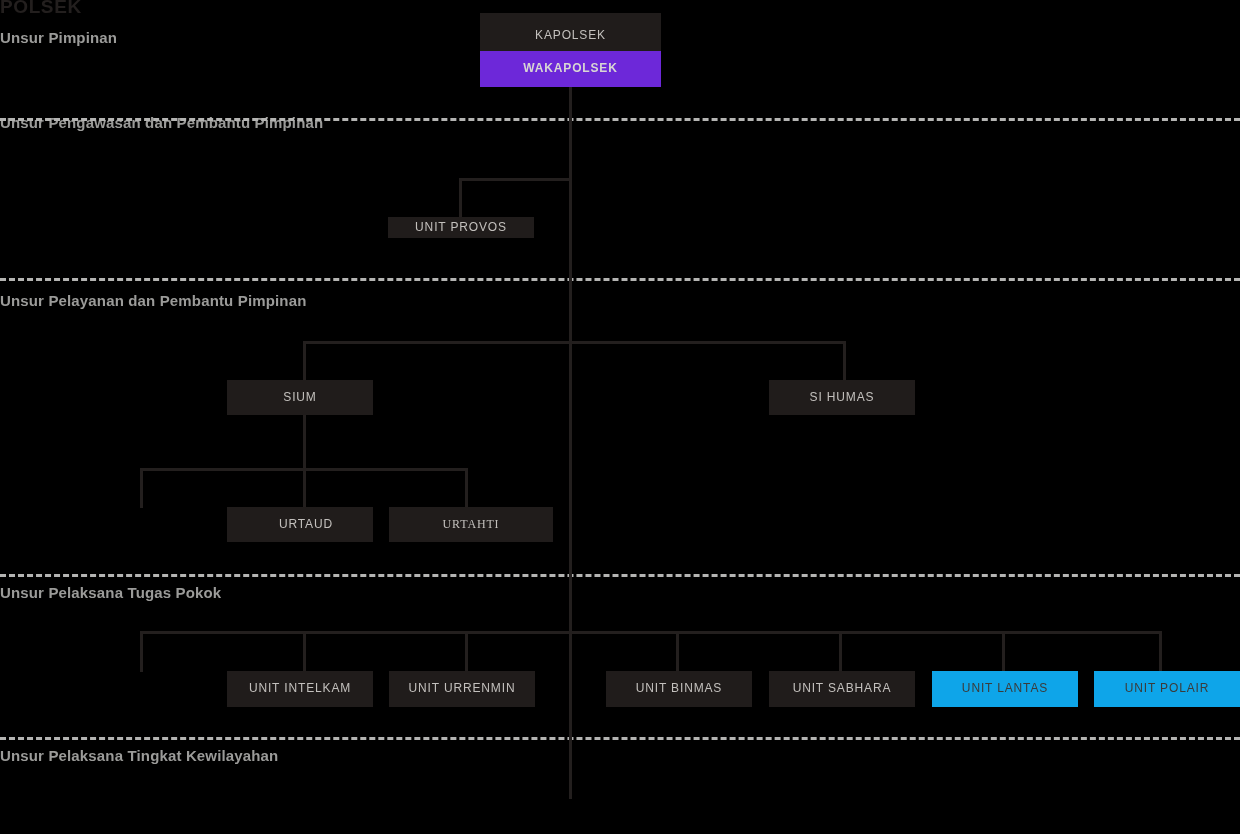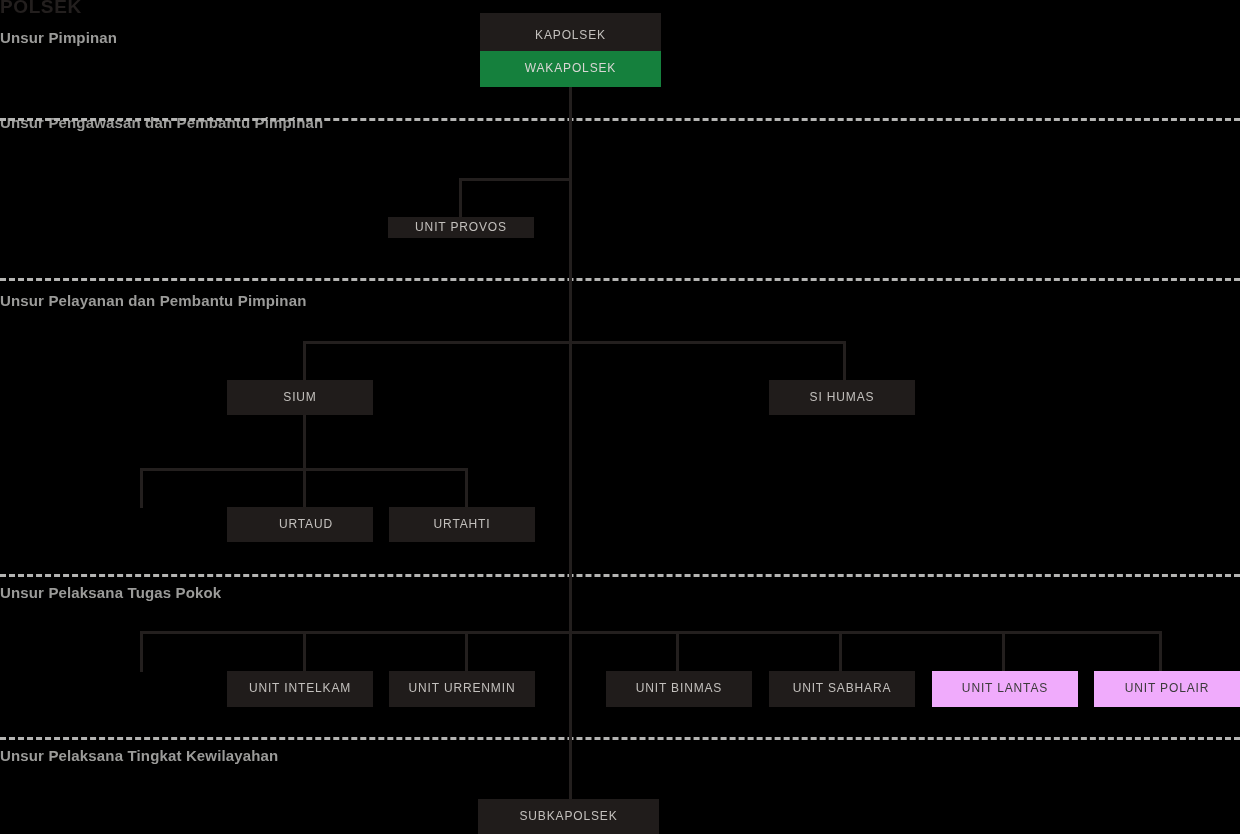--- a/index.html
+++ b/index.html
@@ -73,25 +73,26 @@
     letter-spacing: 0.85px;
     text-align: center;
     line-height: 1.1;
     user-select: none;
   }
   .node.dark {
     background: #201c1b;
     color: #c3c0bd;
   }
   .node.mid {
-    background: #15803d;
+    background: #6d28d9;
     color: #d8d6d4;
+    font-weight: bold;
   }
   .node.light {
-    background: #f0abfc;
+    background: #0ea5e9;
     color: #3b3b3a;
   }
 </style>
 </head>
 <body>
 
 <div id="chart-root">
 
   <div class="chart-title">POLSEK</div>
 
@@ -132,24 +133,23 @@
 
   <div class="node dark" style="left:480px; top:13px; width:181px; height:45px;">KAPOLSEK</div>
   <div class="node mid" style="left:480px; top:51px; width:181px; height:36px;">WAKAPOLSEK</div>
 
   <div class="node dark" style="left:388px; top:217px; width:146px; height:21px;">UNIT PROVOS</div>
 
   <div class="node dark" style="left:227px; top:380px; width:146px; height:35px;">SIUM</div>
   <div class="node dark" style="left:769px; top:380px; width:146px; height:35px;">SI HUMAS</div>
 
   <div class="node dark" style="left:227px; top:507px; width:146px; height:35px;padding-left:12px;">URTAUD</div>
-  <div class="node dark" style="left:389px; top:507px; width:146px; height:35px;">URTAHTI</div>
+  <div class="node dark" style="left:389px; top:507px; width:164px; height:35px;font-family:Liberation Serif, serif;">URTAHTI</div>
 
   <div class="node dark" style="left:227px; top:671px; width:146px; height:36px;">UNIT INTELKAM</div>
   <div class="node dark" style="left:389px; top:671px; width:146px; height:36px;">UNIT URRENMIN</div>
   <div class="node dark" style="left:606px; top:671px; width:146px; height:36px;">UNIT BINMAS</div>
   <div class="node dark" style="left:769px; top:671px; width:146px; height:36px;">UNIT SABHARA</div>
   <div class="node light" style="left:932px; top:671px; width:146px; height:36px;">UNIT LANTAS</div>
   <div class="node light" style="left:1094px; top:671px; width:146px; height:36px;">UNIT POLAIR</div>
 
-  <div class="node dark" style="left:478px; top:799px; width:181px; height:35px;">SUBKAPOLSEK</div>
 
 </div>
 
 </body></html>

